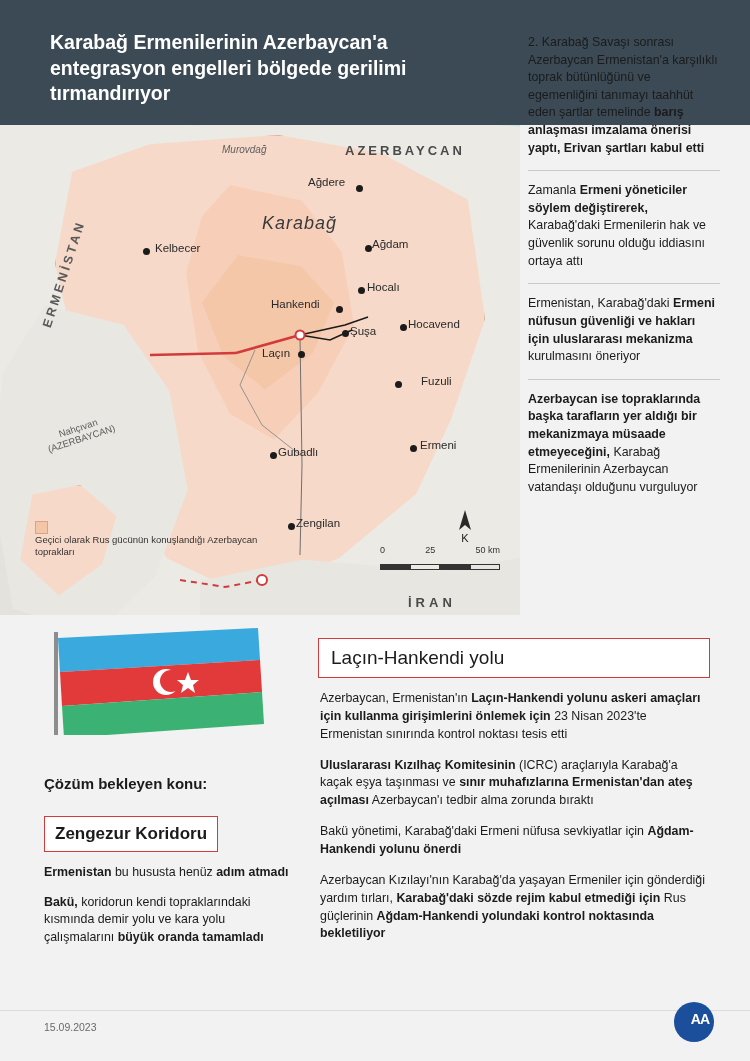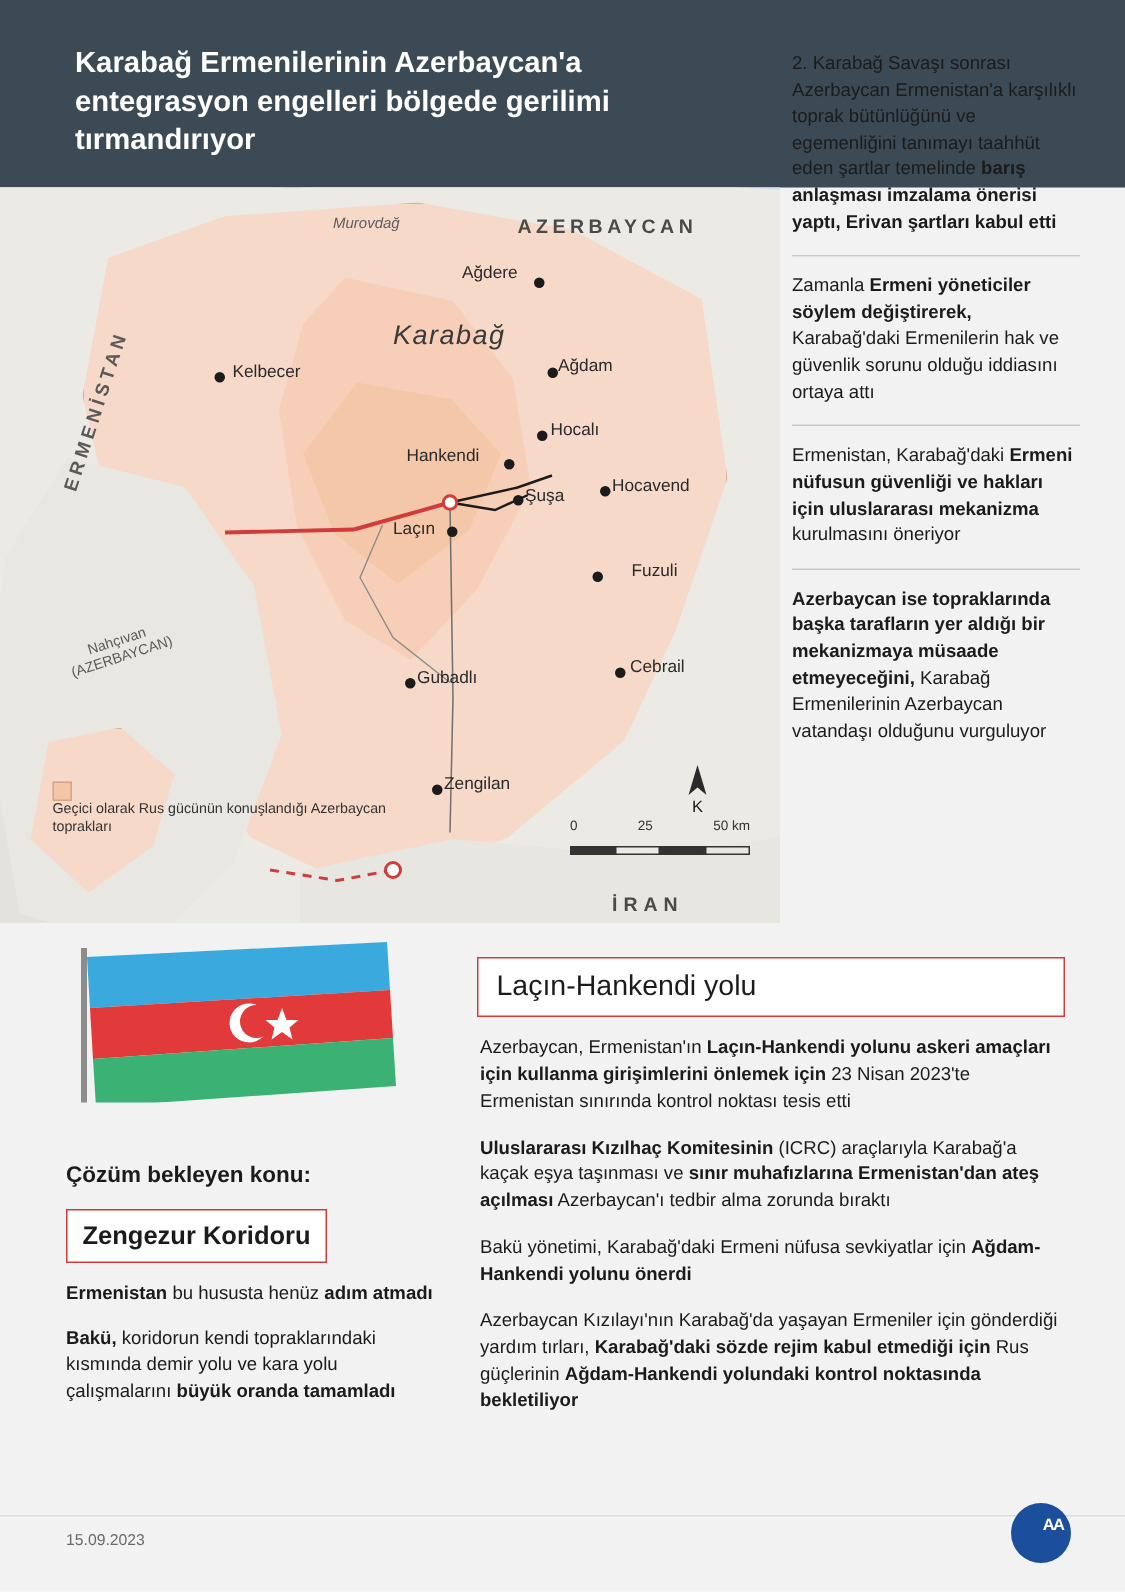--- a/index.html
+++ b/index.html
@@ -123,21 +123,21 @@
   .right-col b { font-weight:bold; }
   .rule { border-top:1px solid #c9c9c9; margin:0 0 11px 0; }
 
   
   .flag-wrap { position:absolute; left:38px; top:620px; width:230px; height:115px; }
 
   
   .cozum {
     position:absolute; left:44px; top:775px; width:245px;
   }
-  .cozum-title { font-size:15px; font-weight:bold; color:#1b1b1b; margin-bottom:14px; }
+  .cozum-title { font-size:15px; font-weight:bold; color:#1b1b1b; margin-bottom:24px; }
   .corridor-box {
     border:1.5px solid #d13b3b; padding:7px 10px; display:inline-block; margin-bottom:12px;
     background:#ffffff;
   }
   .corridor-box span { font-size:17px; font-weight:bold; color:#1b1b1b; }
   .cozum p { margin:0 0 12px 0; font-size:12.4px; line-height:1.42; }
 
   
   .lacin-box {
     position:absolute; left:318px; top:638px; width:392px;
@@ -157,21 +157,21 @@
   }
   .date { position:absolute; left:44px; top:1021px; font-size:10.5px; color:#6a6a6a; }
   .aa-logo {
     position:absolute; right:36px; top:1002px; width:54px; height:40px;
   }
   .aa-logo .circle {
     position:absolute; right:0; top:0; width:40px; height:40px; border-radius:50%;
     background:#1b4f9c;
   }
   .aa-logo .aa-text {
-    position:absolute; right:5px; top:9px; color:#fff; font-size:11px; font-weight:bold;
+    position:absolute; right:5px; top:9px; color:#fff; font-size:14px; font-weight:bold;
     letter-spacing:-1px;
   }
 </style>
 </head>
 <body>
 
 <div class="page">
 
   <div class="header">
     <div class="header-title">Karabağ Ermenilerinin Azerbaycan'a entegrasyon engelleri bölgede gerilimi tırmandırıyor</div>
@@ -231,21 +231,21 @@
     <div class="dot" style="left:298px; top:226px;"></div>
     <div class="label city" style="left:262px; top:222px;">Laçın</div>
 
     <div class="dot" style="left:395px; top:256px;"></div>
     <div class="label city" style="left:421px; top:250px;">Fuzuli</div>
 
     <div class="dot" style="left:270px; top:327px;"></div>
     <div class="label city" style="left:278px; top:321px;">Gubadlı</div>
 
     <div class="dot" style="left:410px; top:320px;"></div>
-    <div class="label city" style="left:420px; top:314px;">Cebrail</div>
+    <div class="label city" style="left:420px; top:314px;">Ermeni</div>
 
     <div class="dot" style="left:288px; top:398px;"></div>
     <div class="label city" style="left:296px; top:392px;">Zengilan</div>
 
     <div class="legend">
       <div class="legend-row">
         <div class="swatch sw1"></div>
         <div class="legend-text">Geçici olarak Rus gücünün konuşlandığı Azerbaycan toprakları</div>
       </div>
     </div>

